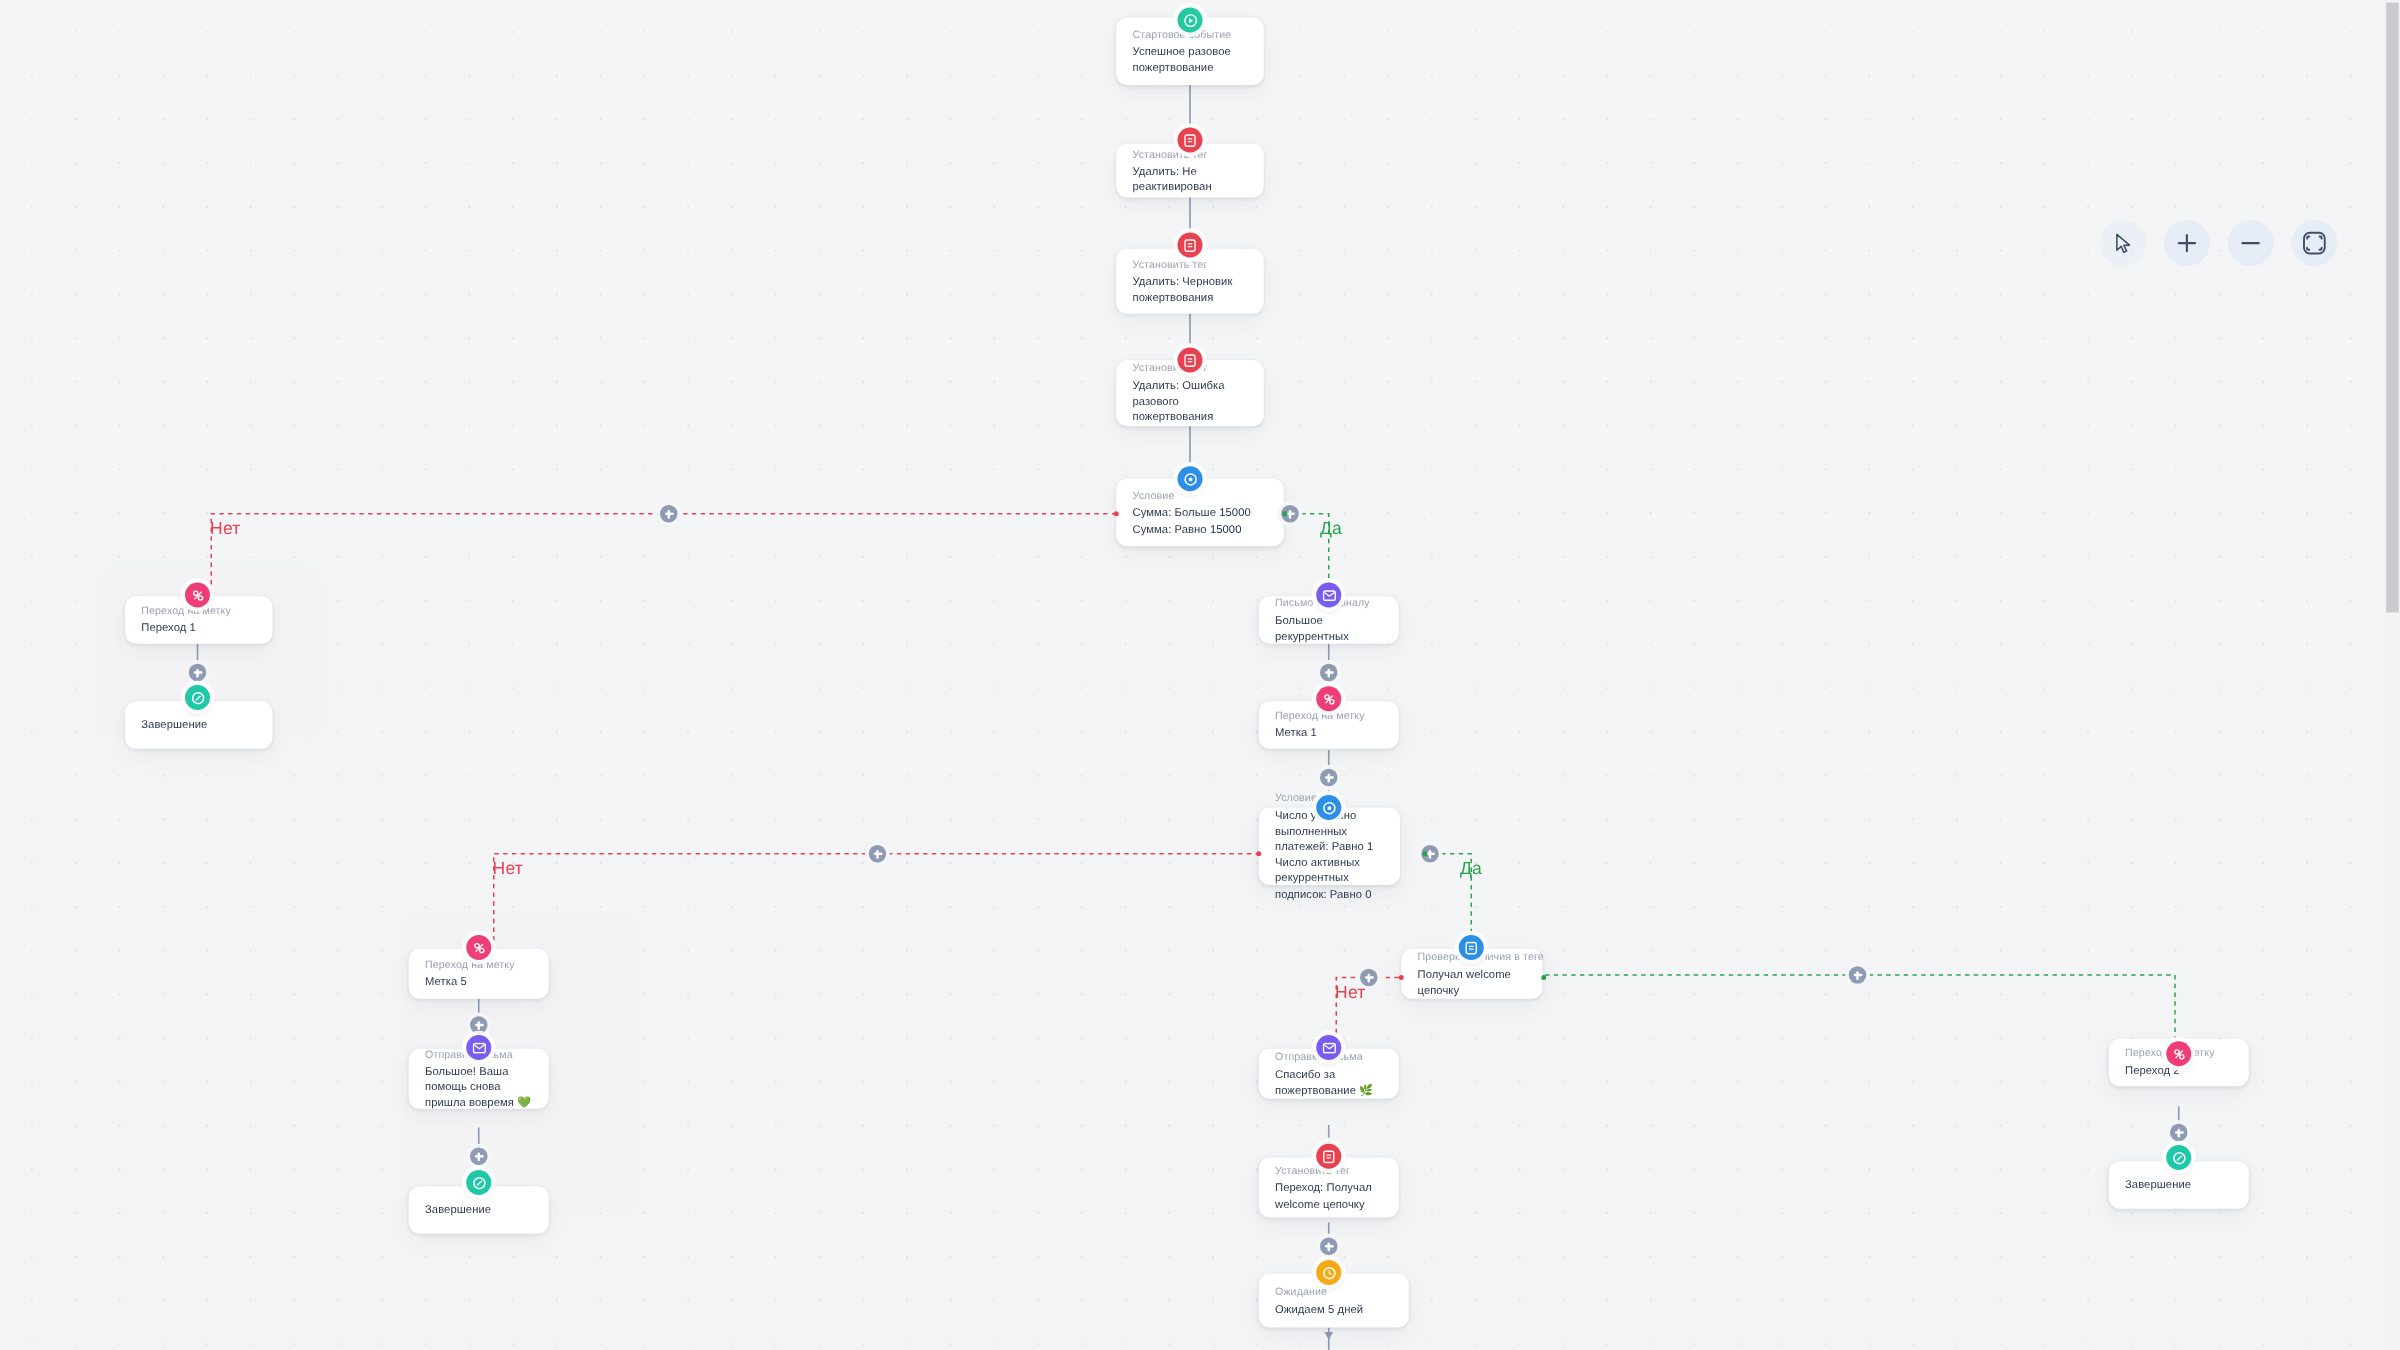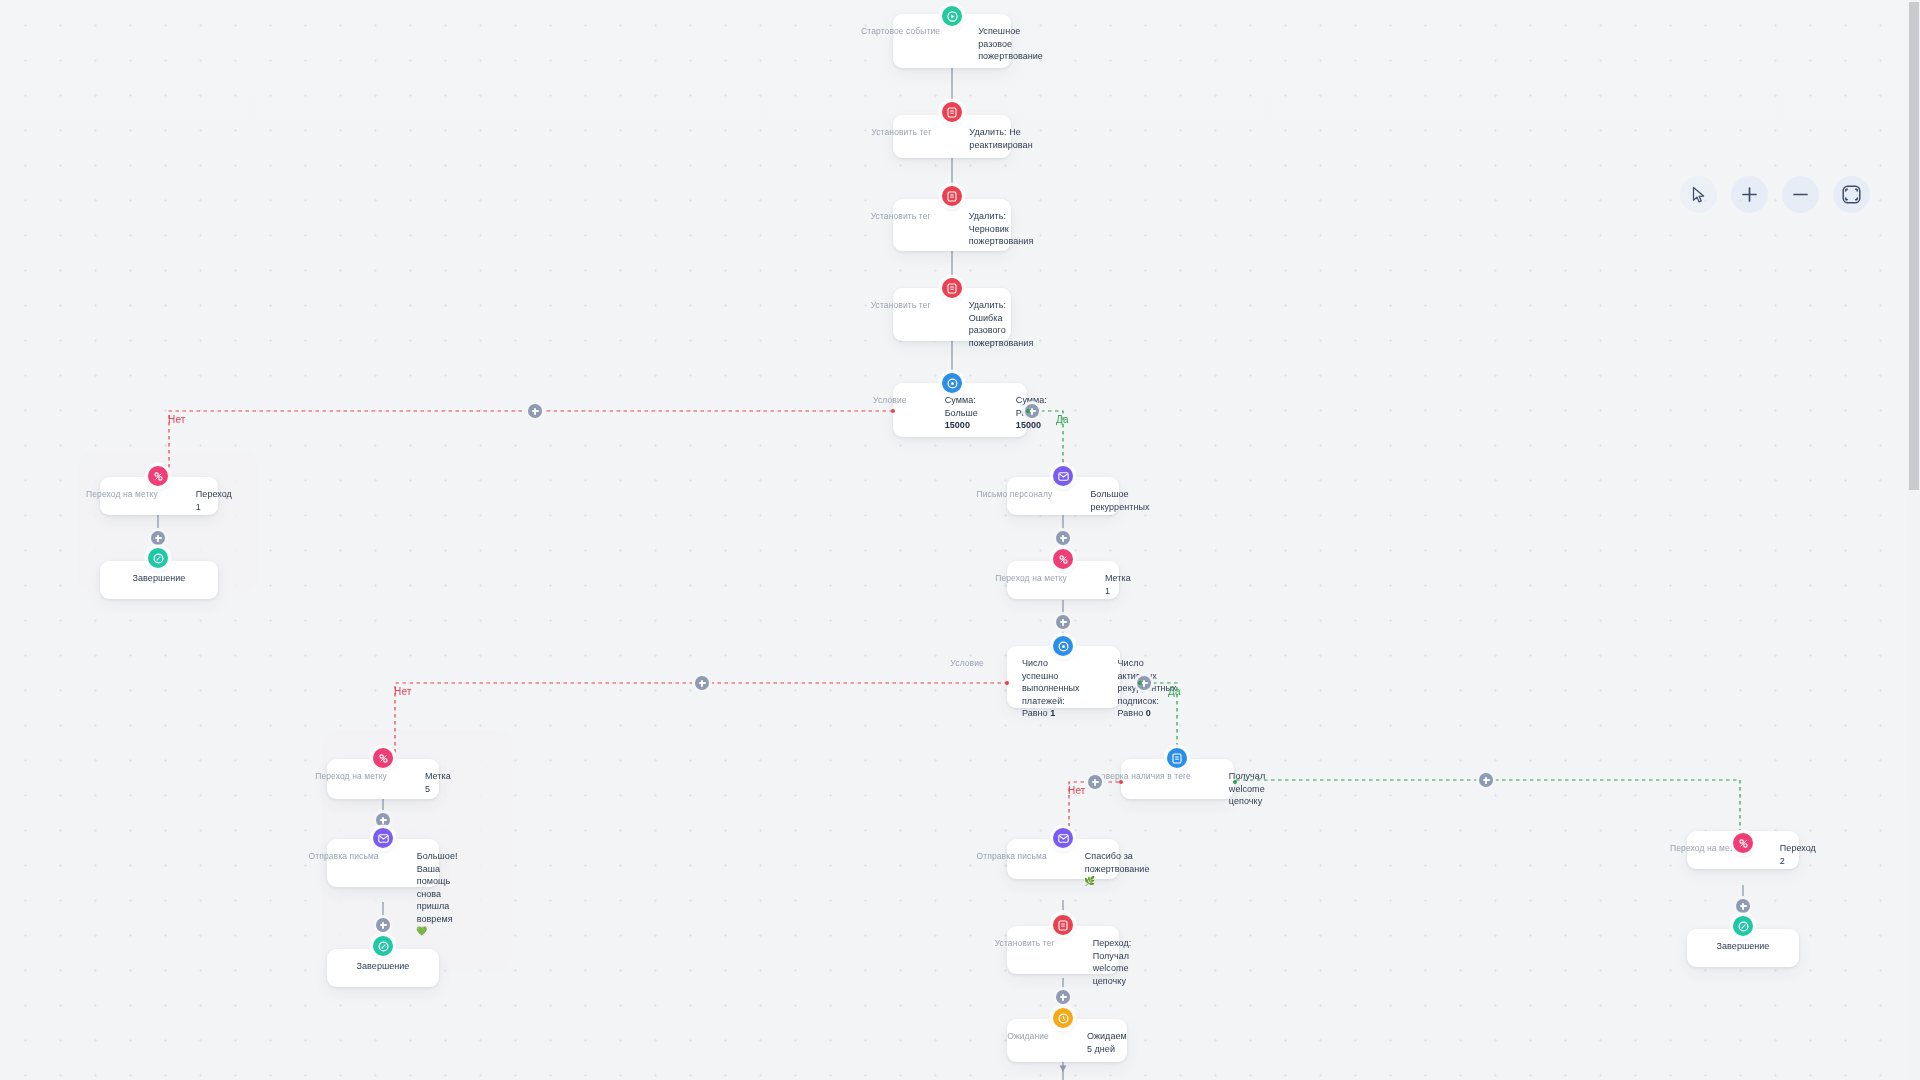--- a/index.html
+++ b/index.html
@@ -27,30 +27,30 @@
     pointer-events: none;
   }
 
   
   .node {
     position: absolute;
     background: #ffffff;
     border-radius: 9px;
     box-shadow: 0 1px 3px rgba(40,50,70,.10), 0 6px 16px rgba(40,50,70,.055);
     padding: 11px 13px 12px 13px;
-    display: flex; flex-direction: row; justify-content: center; gap: 38px;
+    display: flex; flex-direction: column; justify-content: center;
   }
   .node .kind {
     font-size: 8.5px; color: #9aa3b2; line-height: 12px;
     letter-spacing: .1px; margin-bottom: 2px; white-space: nowrap;
   }
   .node .title {
     font-size: 9px; color: #2f3b52; line-height: 12.5px; letter-spacing: .05px;
   }
-  .node .title b { font-weight: 700; color: #22304a; }
+  .node .title b { font-weight: 400; color: #22304a; }
   .node.single { justify-content: center; }
   .node.single .title { margin-top: 0; }
 
   
   .badge {
     position: absolute; width: 20px; height: 20px; border-radius: 50%;
     display: flex; align-items: center; justify-content: center;
     color: #fff; z-index: 6;
     box-shadow: 0 0 0 3.5px rgba(255,255,255,.85), 0 2px 5px rgba(30,40,60,.28);
   }
@@ -76,21 +76,21 @@
   }
   .plus::before { width: 7px; height: 1.6px; }
   .plus::after  { width: 1.6px; height: 7px; }
 
   
   .anchor { position: absolute; width: 4px; height: 4px; border-radius: 50%; z-index: 7; }
   .anchor.red   { background: #e8414f; }
   .anchor.green { background: #2ba24f; }
 
   .branch-label {
-    position: absolute; font-size: 10px; letter-spacing: .2px; z-index: 7;
+    position: absolute; font-size: 14px; letter-spacing: .2px; z-index: 7;
     white-space: nowrap;
   }
   .branch-label.no  { color: #e8414f; }
   .branch-label.yes { color: #2ba24f; }
 
   
   #toolbar {
     position: absolute; top: 176px; right: 50px;
     display: flex; align-items: center; gap: 14px; z-index: 40;
   }

